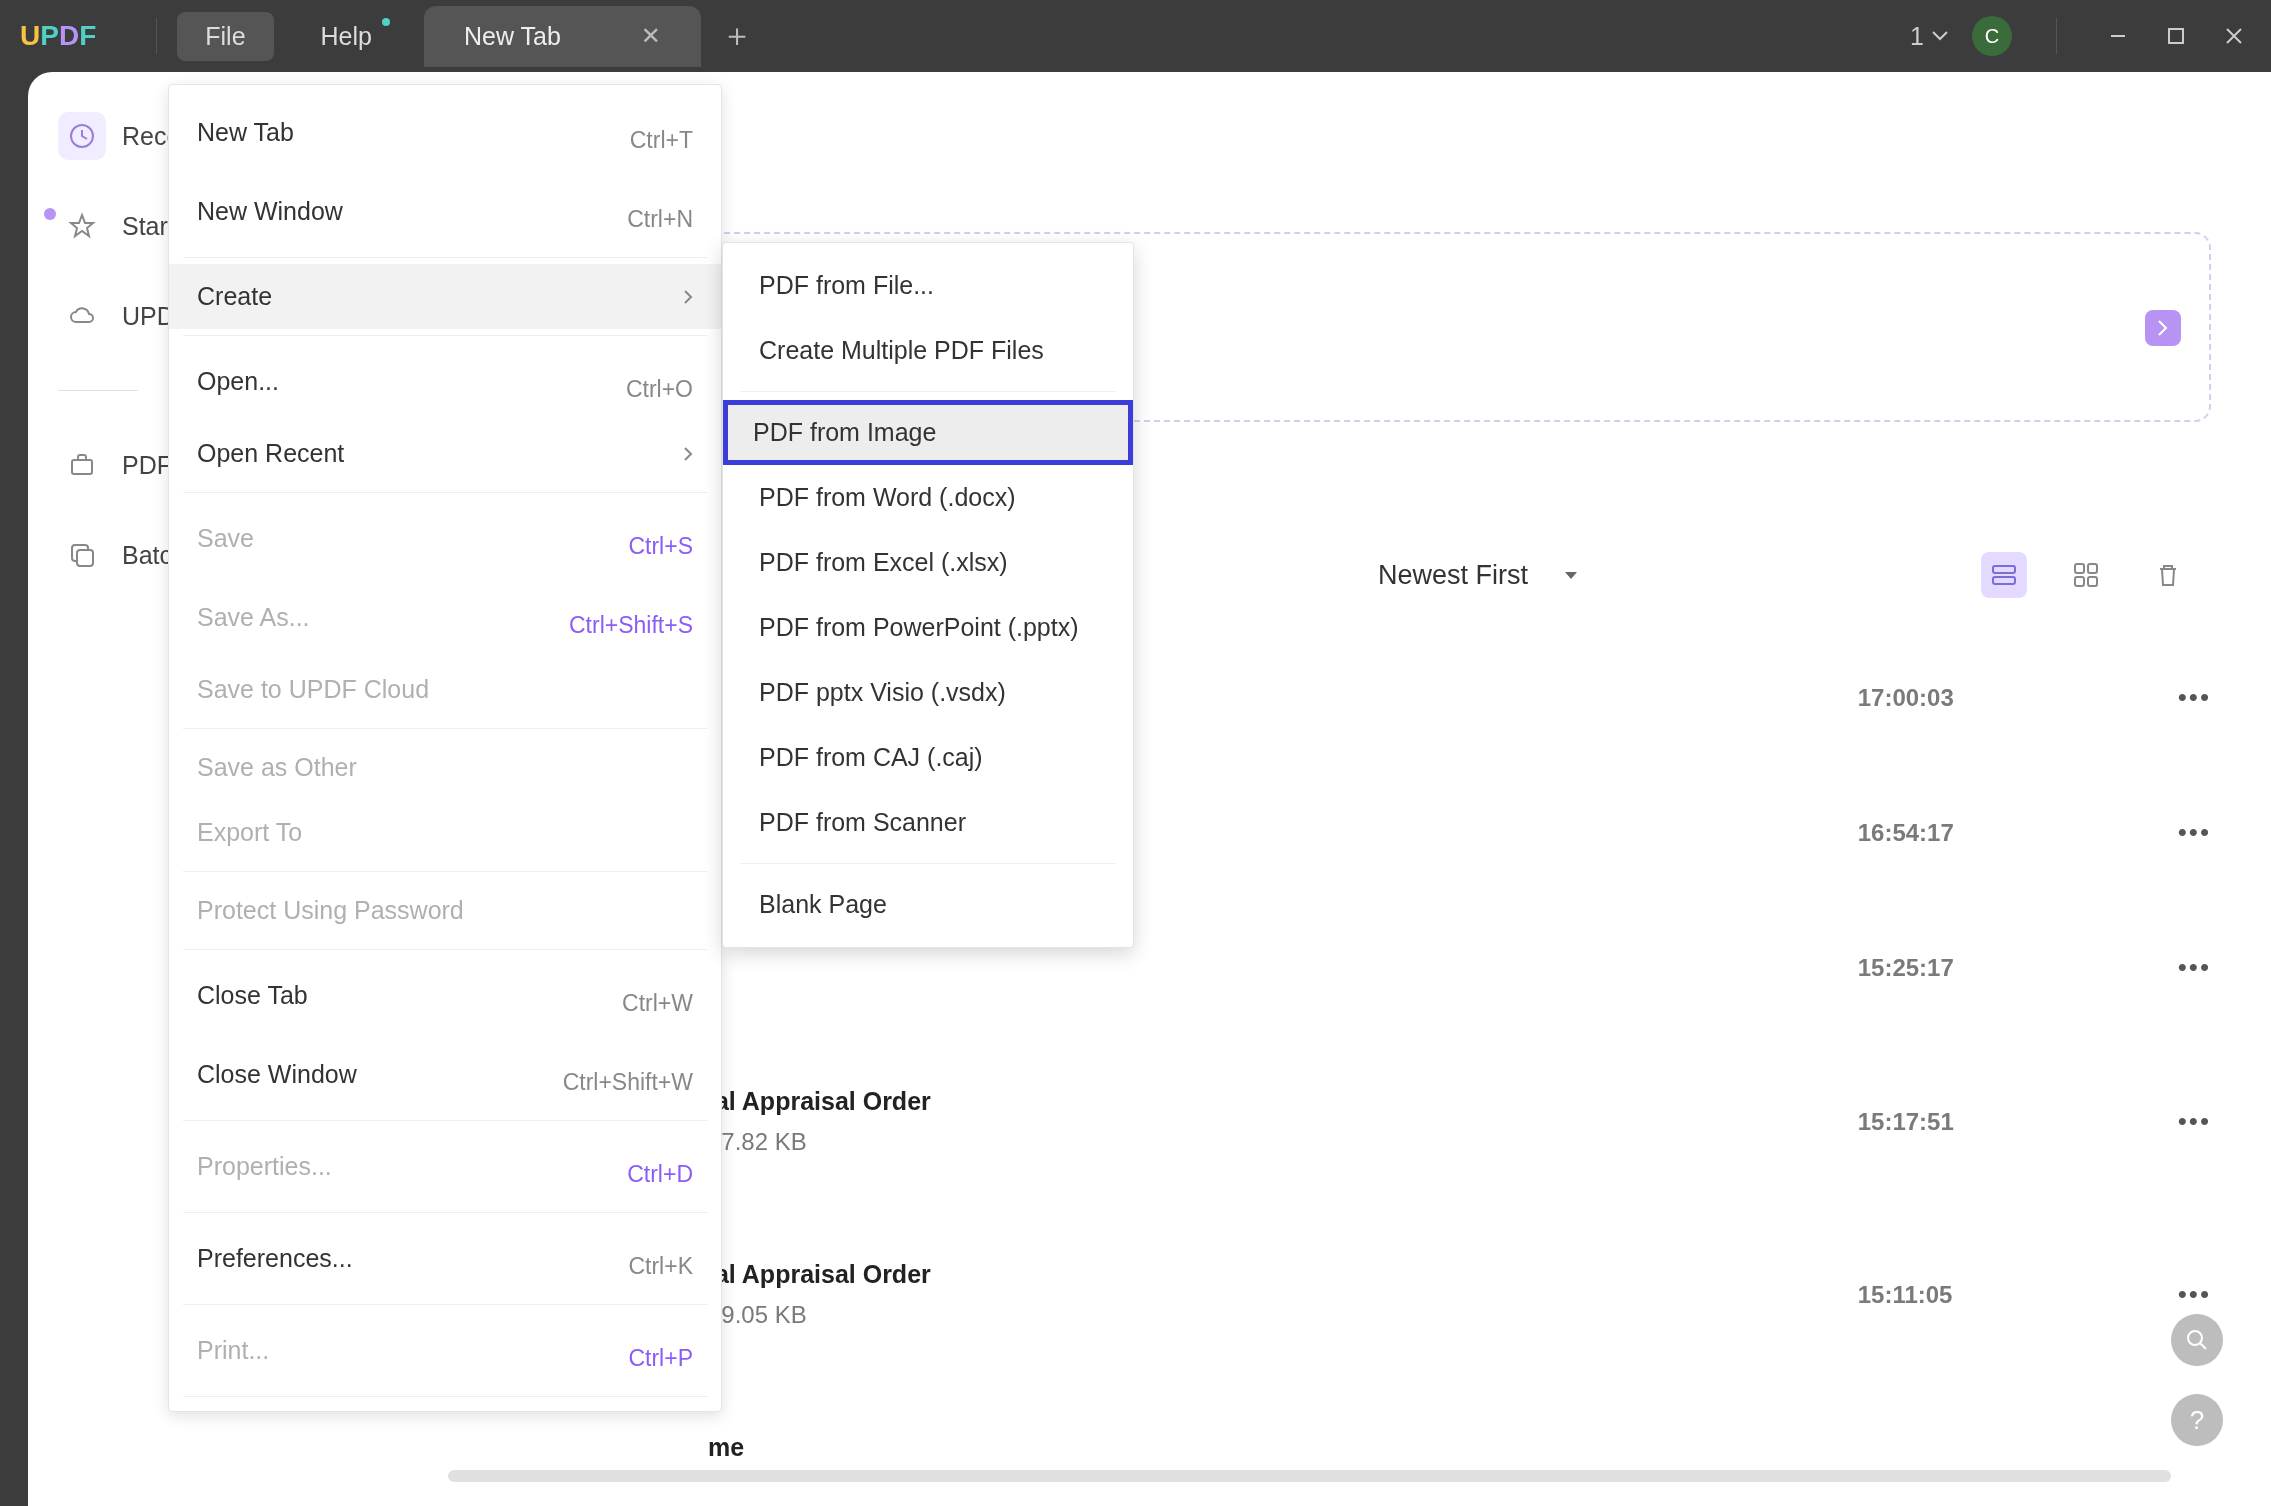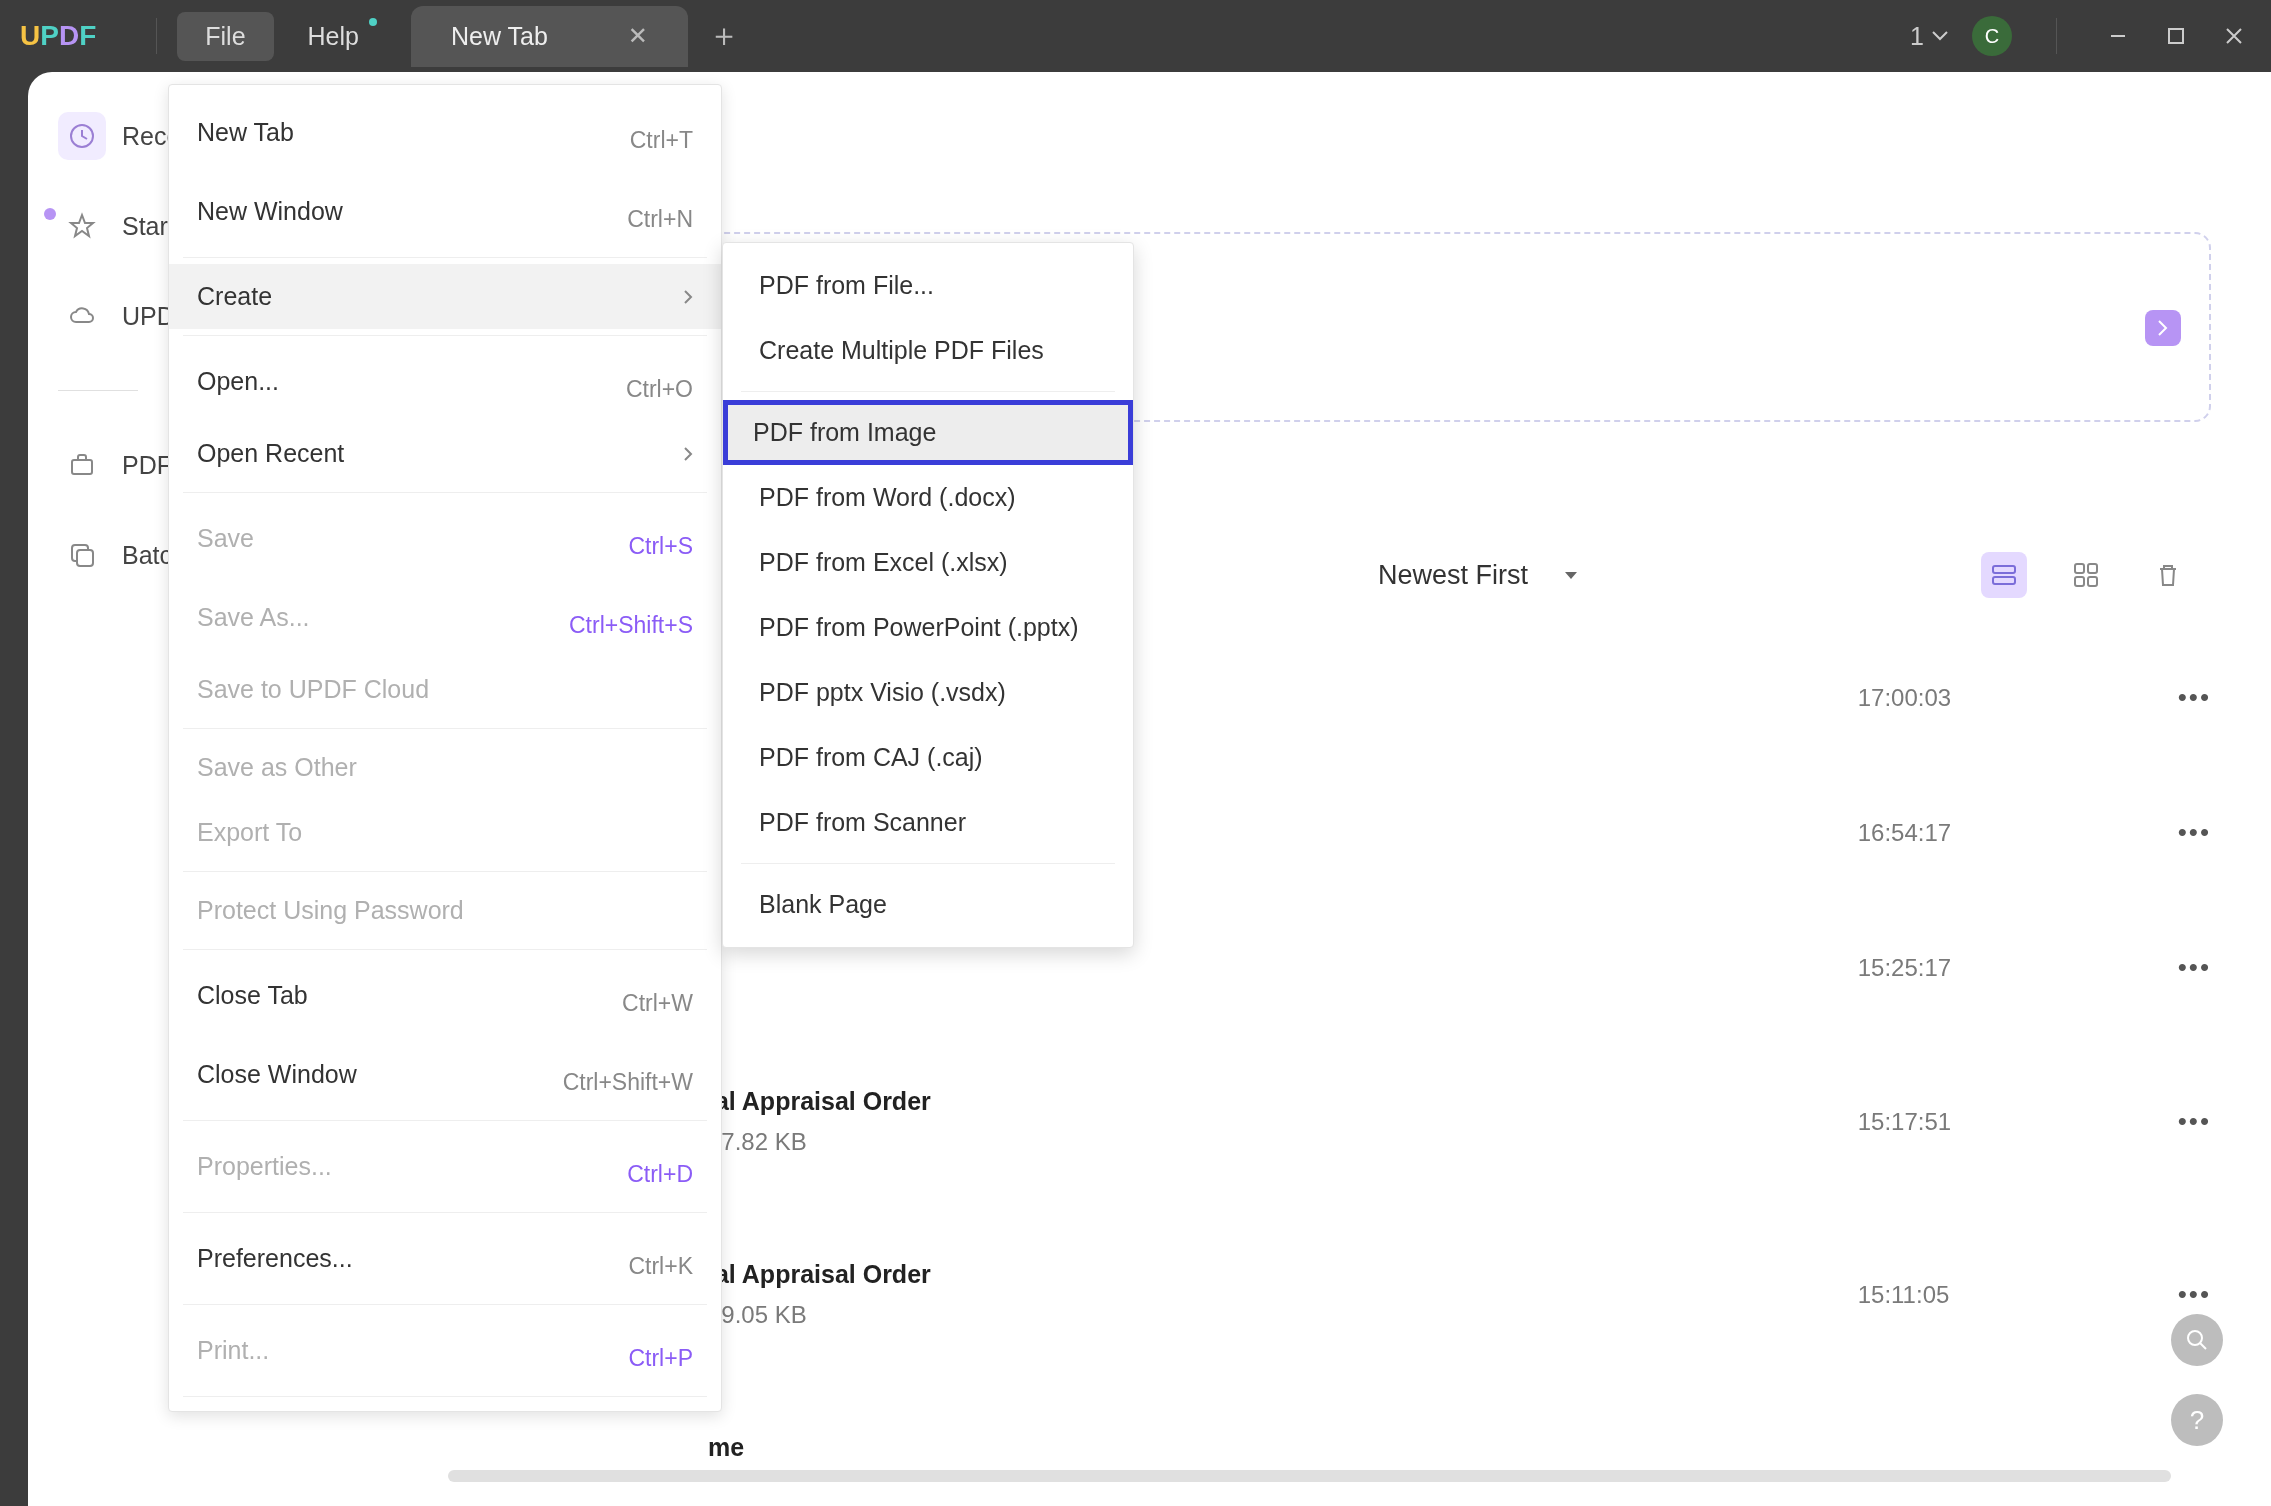--- a/index.html
+++ b/index.html
@@ -5,21 +5,21 @@
 * { margin: 0; padding: 0; box-sizing: border-box; font-family: -apple-system, BlinkMacSystemFont, "Segoe UI", sans-serif; }
 html, body { width: 2271px; height: 1506px; overflow: hidden; background: #e8e8e8; transform-origin: top left; }
 .app { width: 2271px; height: 1506px; background: #3c3c3c; }
 .titlebar { height: 72px; background: #3c3c3c; display: flex; align-items: center; padding: 0 20px; color: #ddd; }
 .logo { font-size: 28px; font-weight: 700; margin-right: 40px; display: flex; }
 .logo .u { color: #f6c344; }
 .logo .p { color: #4fd1c5; }
 .logo .d { color: #b794f4; }
 .logo .f { color: #4fd1c5; }
 .divider { width: 1px; height: 36px; background: #555; margin: 0 20px; }
-.menubar { display: flex; gap: 6px; }
+.menubar { display: flex; gap: 19px; }
 .menu-btn { padding: 10px 28px; border-radius: 8px; font-size: 25px; color: #ddd; cursor: pointer; position: relative; }
 .menu-btn.active { background: #555; }
 .help-dot { position: absolute; top: 6px; right: 10px; width: 8px; height: 8px; background: #4fd1c5; border-radius: 50%; }
 .tab { margin-left: 24px; background: #555; border-radius: 12px 12px 0 0; padding: 16px 40px; display: flex; align-items: center; gap: 80px; color: #eee; font-size: 25px; }
 .tab-close { font-size: 24px; cursor: pointer; color: #bbb; }
 .new-tab-btn { margin-left: 20px; font-size: 32px; color: #bbb; cursor: pointer; }
 .tb-right { margin-left: auto; display: flex; align-items: center; gap: 24px; }
 .tab-count { color: #ccc; font-size: 25px; display: flex; align-items: center; gap: 8px; }
 .avatar { width: 40px; height: 40px; background: #3a6b3a; border-radius: 50%; display: flex; align-items: center; justify-content: center; color: #fff; font-size: 20px; }
 .win-ctrl { color: #ccc; font-size: 20px; cursor: pointer; padding: 8px; }
@@ -34,21 +34,21 @@
 .chevron-btn { position: absolute; right: 90px; top: 238px; width: 36px; height: 36px; background: #b794f4; border-radius: 8px; display: flex; align-items: center; justify-content: center; color: #fff; }
 .sort { position: absolute; left: 1350px; top: 488px; display: flex; align-items: center; gap: 36px; font-size: 27px; color: #333; }
 .sort-icons { position: absolute; right: 80px; top: 480px; display: flex; gap: 36px; }
 .view-btn { width: 46px; height: 46px; border-radius: 8px; display: flex; align-items: center; justify-content: center; cursor: pointer; color: #7b6dd9; font-size: 24px; }
 .view-btn.active { background: #e4d9ff; }
 .file-list { position: absolute; left: 680px; top: 610px; right: 60px; }
 .file-row { display: flex; align-items: center; margin-bottom: 104px; }
 .file-info { flex: 1; }
 .file-name { font-size: 25px; font-weight: 600; color: #222; margin-bottom: 12px; }
 .file-size { font-size: 24px; color: #7a7a7a; }
-.file-time { font-size: 24px; color: #7a7a7a; width: 200px; }
+.file-time { font-size: 24px; color: #7a7a7a; width: 200px; font-weight: bold; }
 .file-more { font-size: 26px; color: #555; cursor: pointer; margin-left: 120px; letter-spacing: 2px; }
 .scrollbar-h { position: absolute; bottom: 24px; left: 420px; right: 100px; height: 12px; background: #e0e0e0; border-radius: 6px; }
 .dropdown { position: absolute; left: 168px; top: 84px; width: 554px; background: #fff; border: 1px solid #e4e4e4; border-radius: 4px; box-shadow: 0 4px 16px rgba(0,0,0,.12); z-index: 100; padding: 8px 0; }
 .dd-item { display: flex; align-items: center; justify-content: space-between; padding: 18px 28px; font-size: 25px; color: #333; cursor: pointer; }
 .dd-item.hover { background: #f2f2f2; }
 .dd-item.disabled { color: #b0b0b0; cursor: default; }
 .dd-item .shortcut { color: #888; font-size: 23px; margin-top: 16px; }
 .dd-item.disabled .shortcut { color: #8b5cf6; }
 .dd-sep { height: 1px; background: #eee; margin: 6px 14px; }
 .dd-chevron { color: #999; font-size: 20px; }

